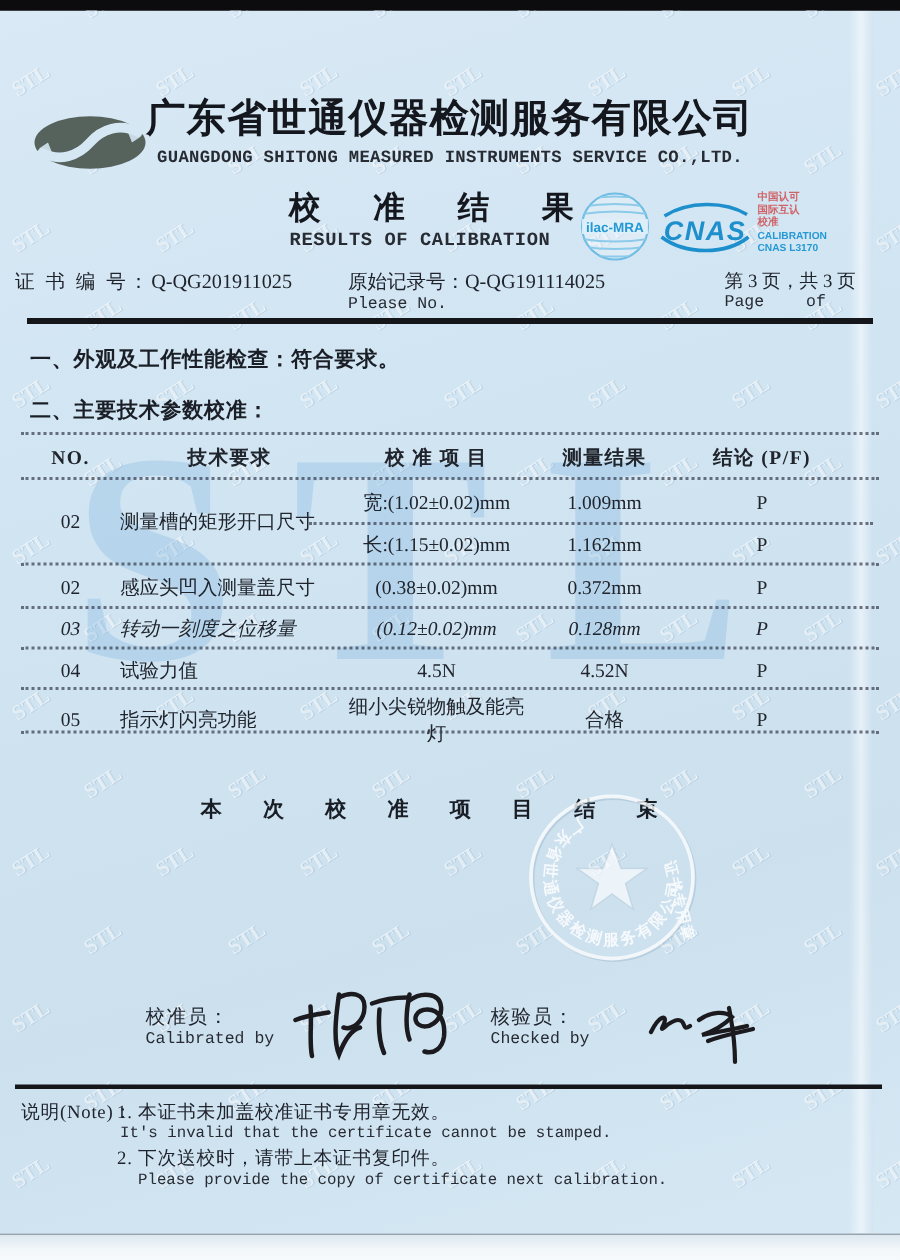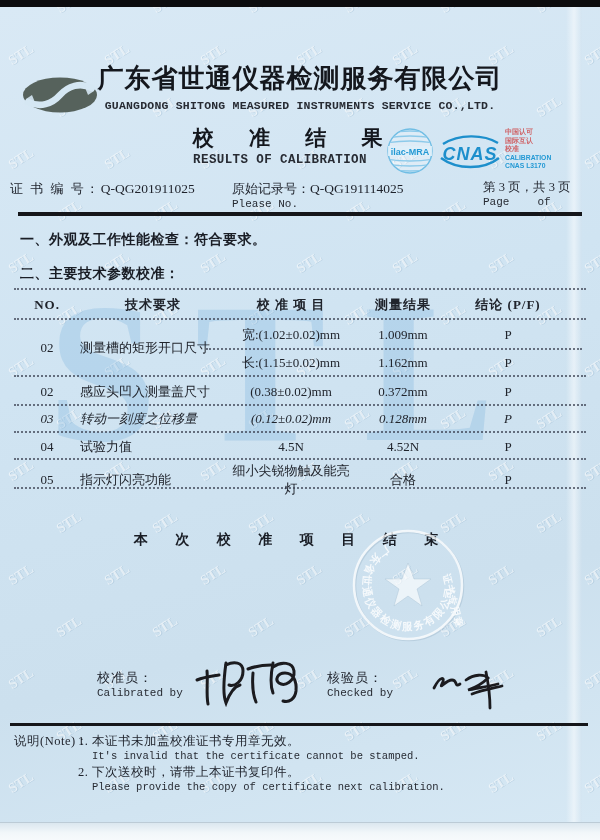--- a/index.html
+++ b/index.html
@@ -349,21 +349,21 @@
             <path d="M38,18 C46,12 56,12 60,16 C54,22 46,26 40,28 C50,26 62,24 70,22"></path>
             <path d="M58,10 C60,20 62,34 62,46"></path>
             <path d="M44,32 C54,28 66,26 74,24"></path>
           </g>
         </svg>
       </div>
 
       <div class="abs rule-note" style="top:716px;"></div>
       <div class="abs note-cn" style="left:14px;top:726px;">说明(Note)：</div>
       <div class="abs note-cn" style="left:78px;top:726px;">1. 本证书未加盖校准证书专用章无效。</div>
-      <div class="abs mono note-en" style="left:92px;top:743px;">It's invalid that the certificate cannot be stamped.</div>
+      <div class="abs mono note-en" style="left:80px;top:743px;">It's invalid that the certificate cannot be stamped.</div>
       <div class="abs note-cn" style="left:78px;top:757px;">2. 下次送校时，请带上本证书复印件。</div>
       <div class="abs mono note-en" style="left:92px;top:774px;">Please provide the copy of certificate next calibration.</div>
     </div>
 
     <div class="stamp">
       <svg width="124" height="124" viewBox="0 0 124 124">
         <defs>
           <path id="ringPath" d="M 62,17 A 45,45 0 1,0 62.01,17"></path>
         </defs>
         <g opacity="0.85">

